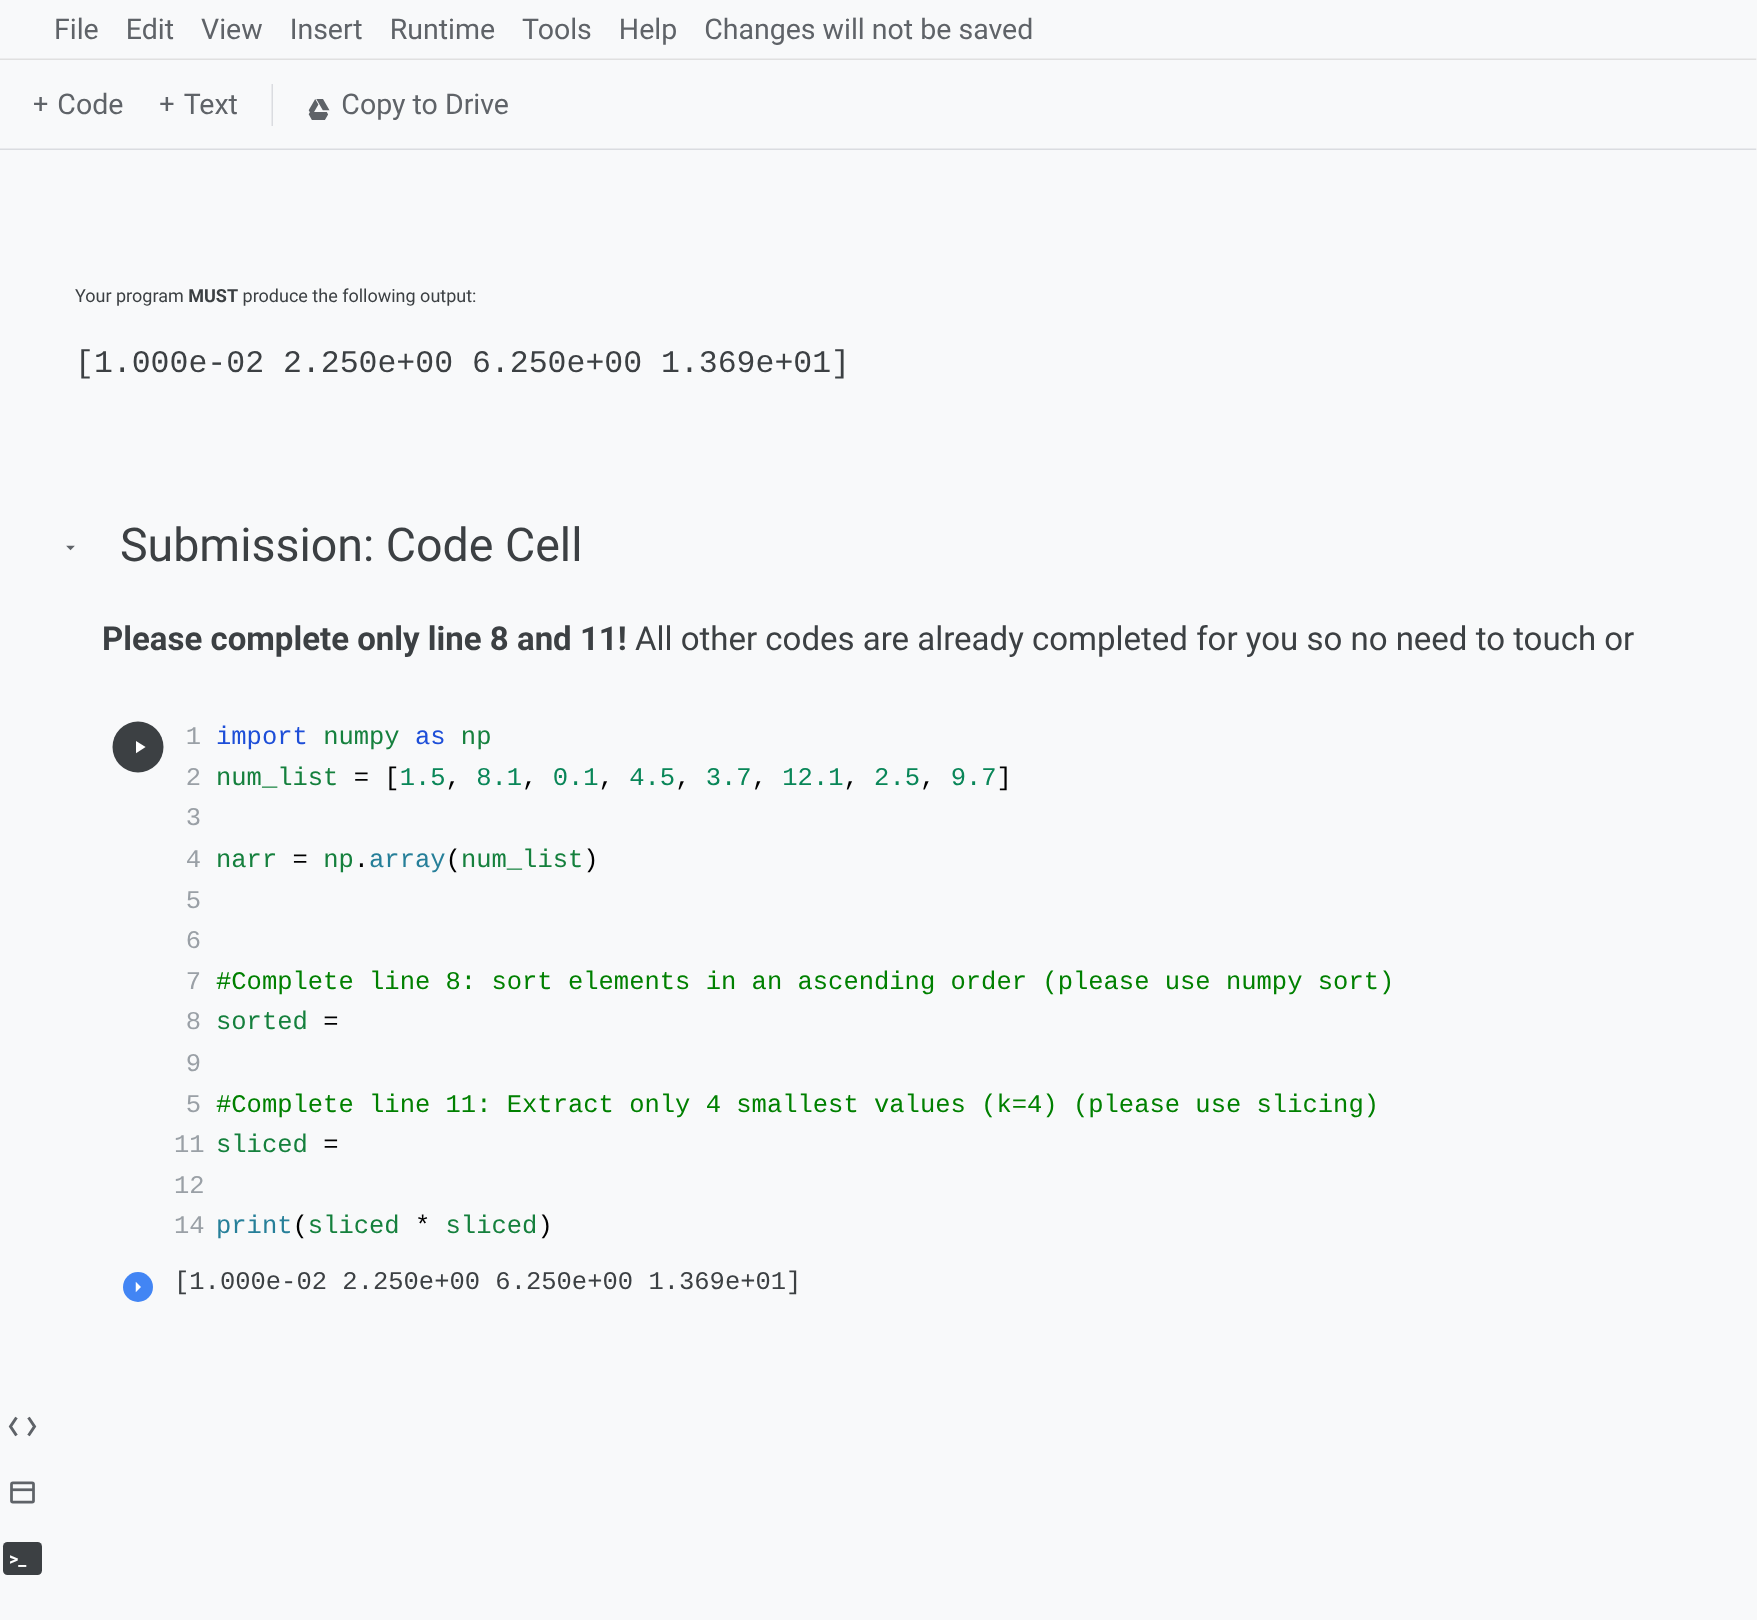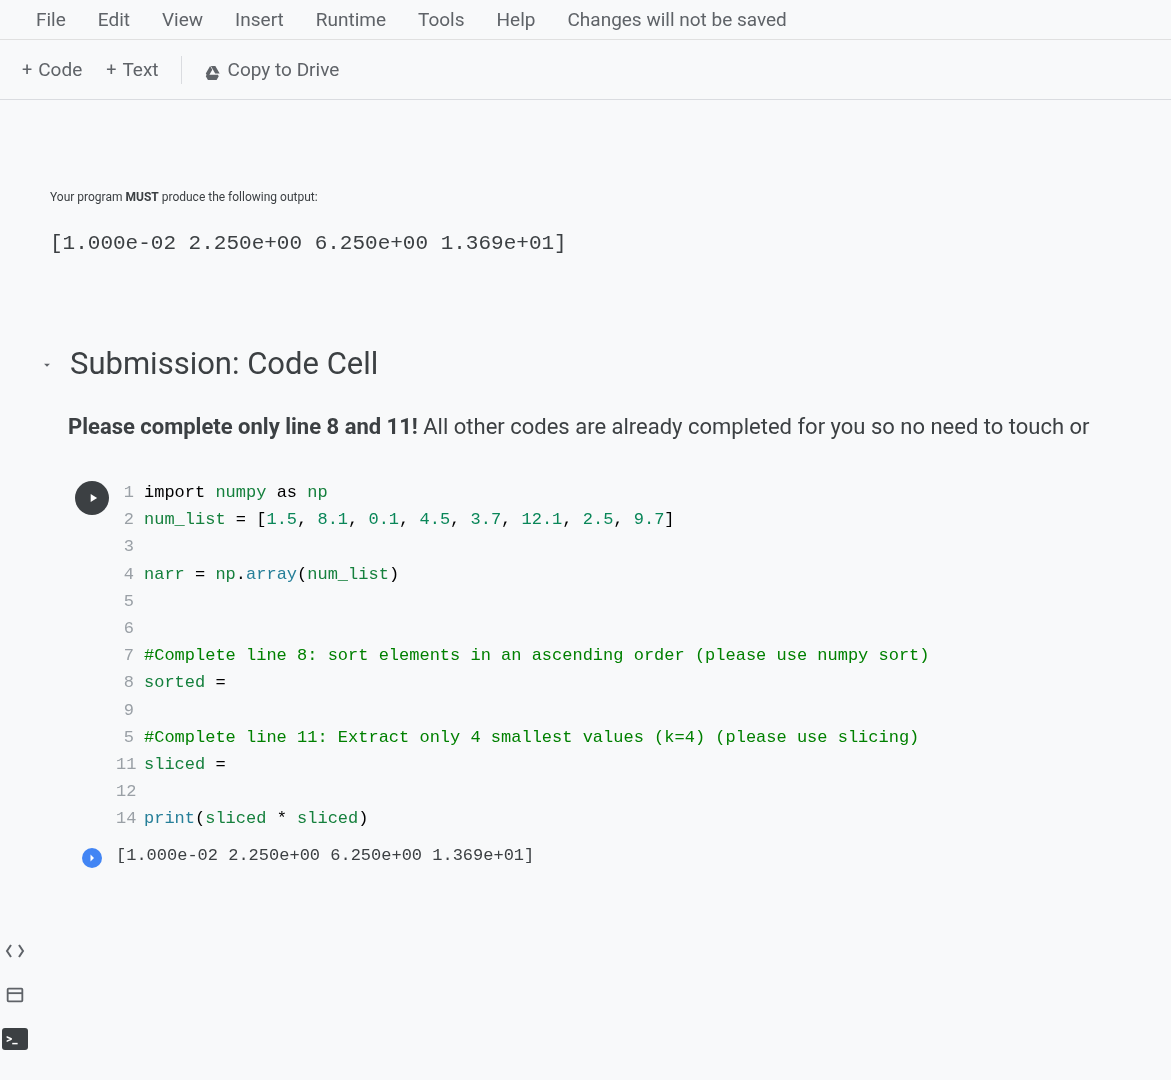--- a/index.html
+++ b/index.html
@@ -12,21 +12,21 @@
       background: #f8f9fa;
       color: #3c4043;
       width: 1171px;
       height: 1080px;
       overflow: hidden;
       position: relative;
     }
     .menu-bar {
       display: flex;
       align-items: center;
-      gap: 32px;
+      gap: 18px;
       padding: 8px 36px;
       font-size: 19px;
       color: #5f6368;
       border-bottom: 1px solid #e0e0e0;
     }
     .menu-item {
       cursor: pointer;
     }
     .menu-bar .changes-link {
       color: #5f6368;
@@ -80,21 +80,21 @@
     }
     .expected-output {
       font-family: 'Courier New', monospace;
       font-size: 21px;
       color: #3c4043;
       margin-bottom: 90px;
     }
     .section-header {
       display: flex;
       align-items: center;
-      gap: 16px;
+      gap: 26px;
       margin-bottom: 32px;
     }
     .collapse-arrow {
       width: 14px;
       height: 14px;
       cursor: pointer;
       color: #5f6368;
     }
     .section-title {
       font-size: 31px;
@@ -152,21 +152,21 @@
       width: 28px;
       text-align: right;
       color: #9aa0a6;
       padding-right: 10px;
       user-select: none;
     }
     .code-text {
       white-space: pre;
       color: #3c4043;
     }
-    .kw { color: #000000; margin-top: 20px; }
+    .kw { color: #1d4ed8; margin-top: 20px; }
     .var { color: #15803d; }
     .func { color: #267f99; }
     .num { color: #098658; }
     .op { color: #000000; }
     .comment { color: #008000; }
     .output-cell {
       display: flex;
       margin-left: 28px;
       margin-top: 14px;
       align-items: flex-start;

